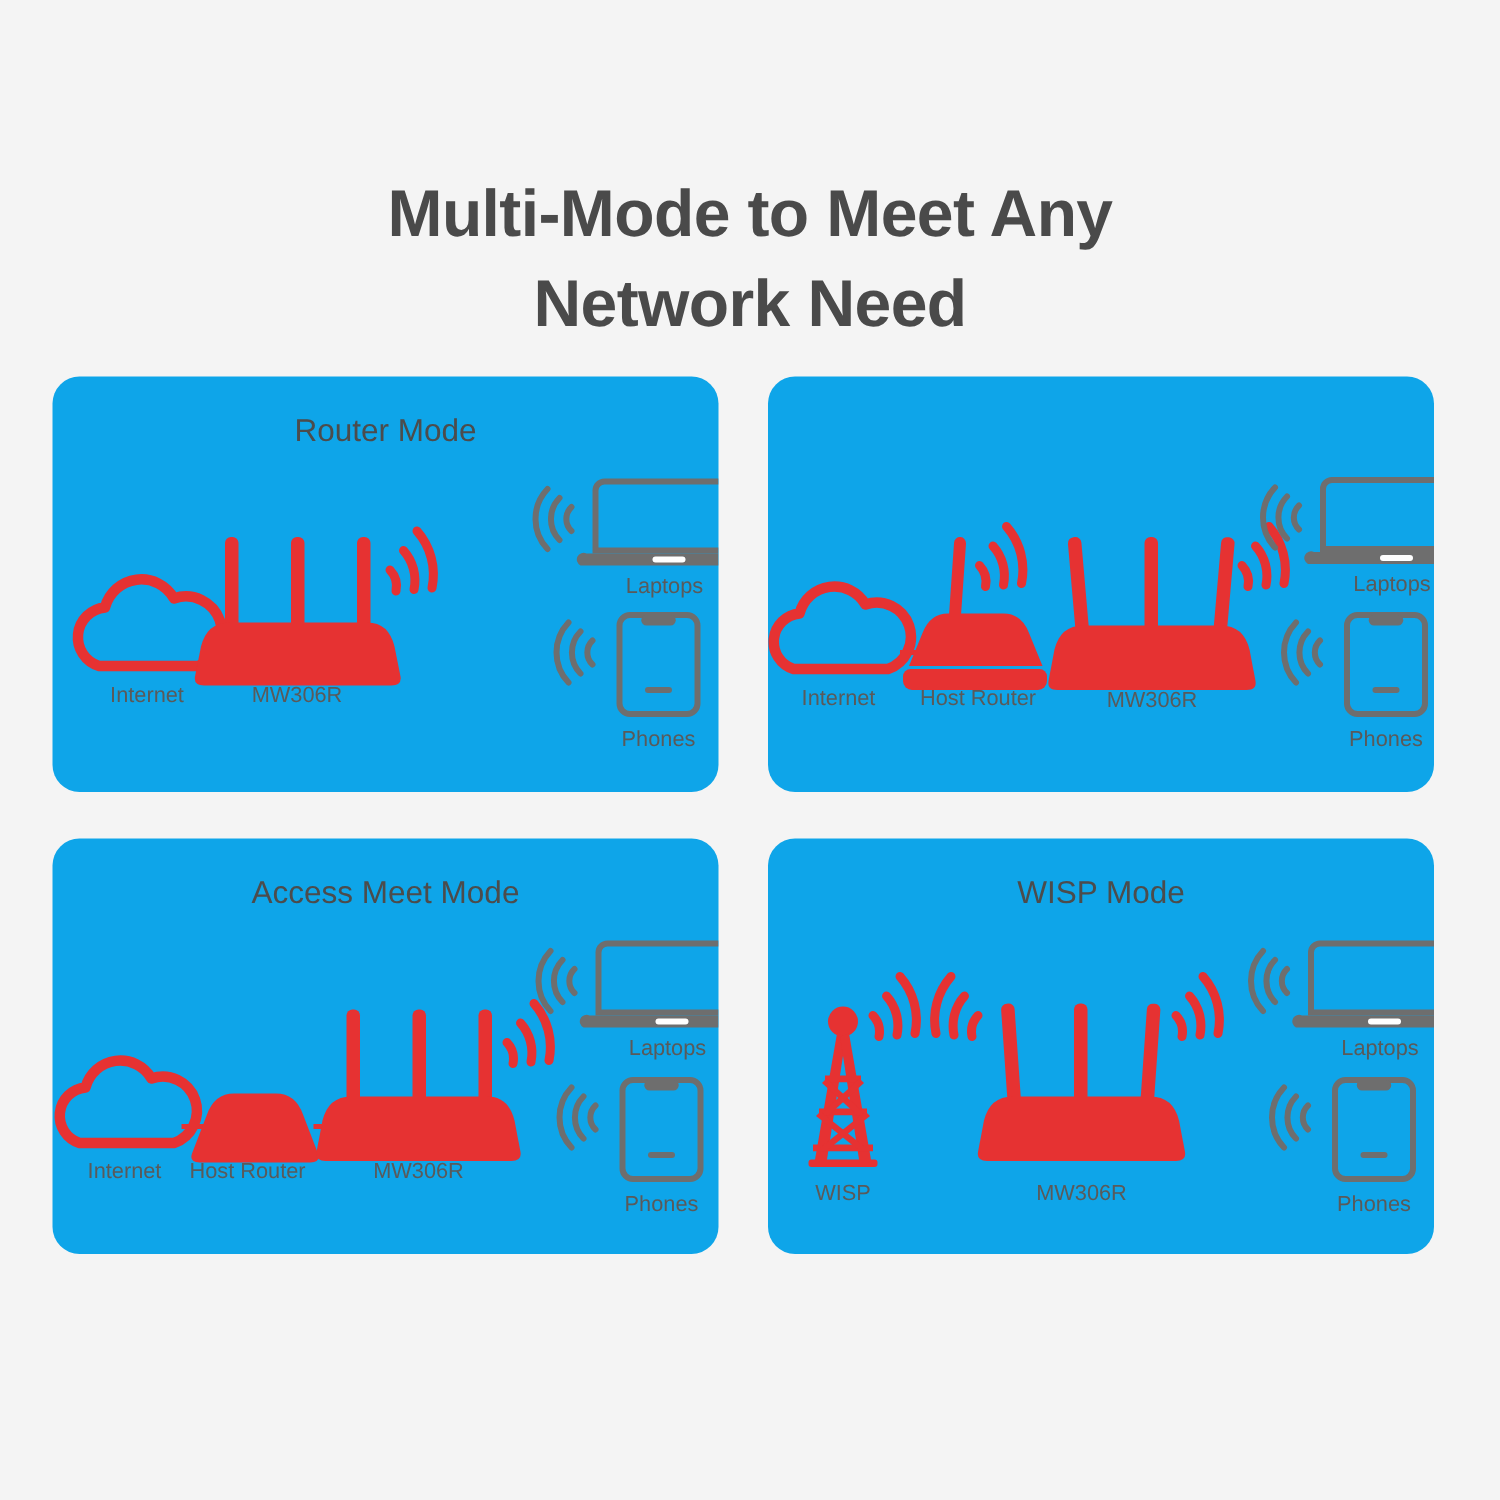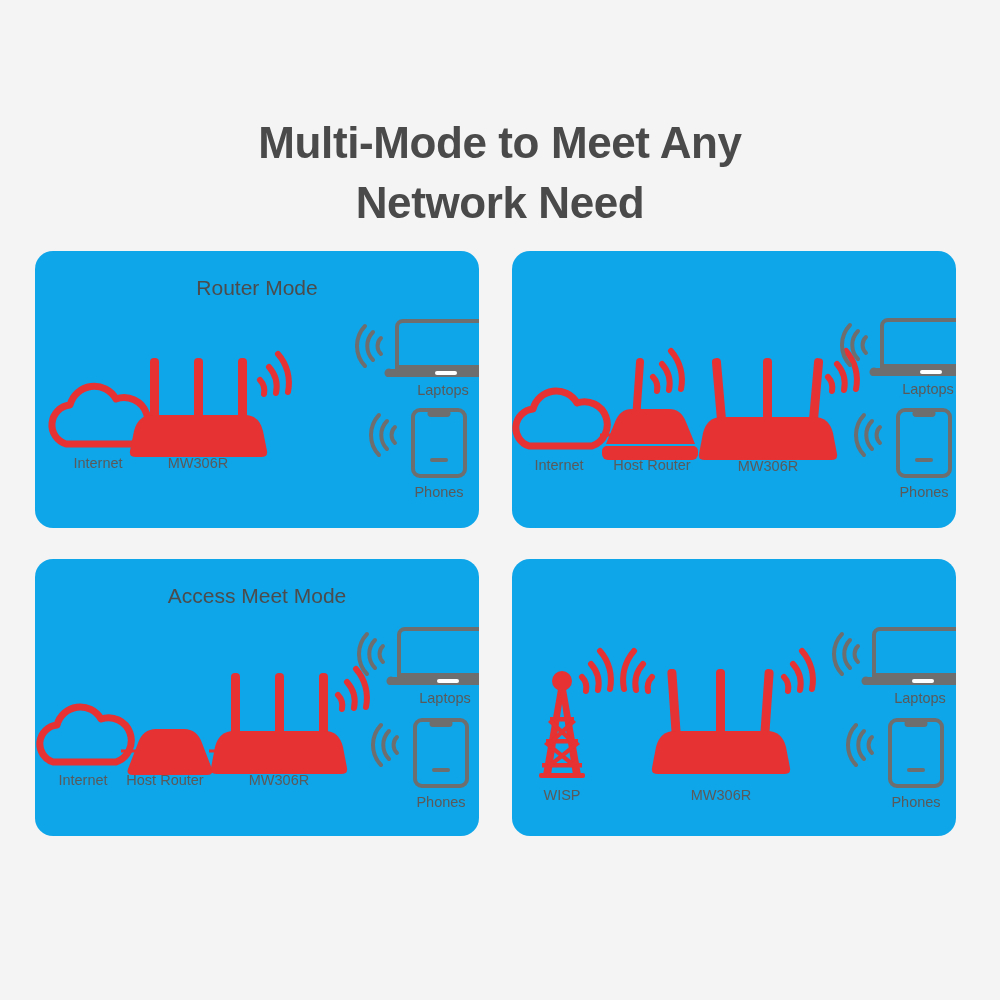--- a/index.html
+++ b/index.html
@@ -259,20 +259,21 @@
             <path d="M387 107 h38 a7 7 0 0 1 7 7 v52 a7 7 0 0 1 -7 7 h-38 a7 7 0 0 1 -7 -7 v-52 a7 7 0 0 1 7 -7 z" fill="none" stroke="#6e6e6e" stroke-width="4"></path>
             <path d="M398 107 h16 a2 2 0 0 1 0 7 h-16 a2 2 0 0 1 0 -7 z" fill="#6e6e6e"></path>
             <rect x="397" y="155" width="18" height="4" rx="2" fill="#6e6e6e"></rect>
           </g>
           <text class="cap" x="406" y="194" text-anchor="middle">Phones</text>
         </svg>
       </div>
     </div>
 
     <div class="card">
+      <div class="card-title">WISP Mode</div>
       <div class="stage">
         <svg viewBox="0 0 444 223" xmlns="http://www.w3.org/2000/svg">
 
           <g>
             <circle cx="50" cy="68" r="10" fill="#e63232"></circle>
             <path d="M46 76 L31 162 h8 L52 78 z" fill="#e63232"></path>
             <path d="M54 76 L69 162 h-8 L48 78 z" fill="#e63232"></path>
             <rect x="38" y="104" width="24" height="4.5" fill="#e63232"></rect>
             <rect x="34" y="126" width="32" height="4.5" fill="#e63232"></rect>
             <rect x="30" y="150" width="40" height="4.5" fill="#e63232"></rect>

